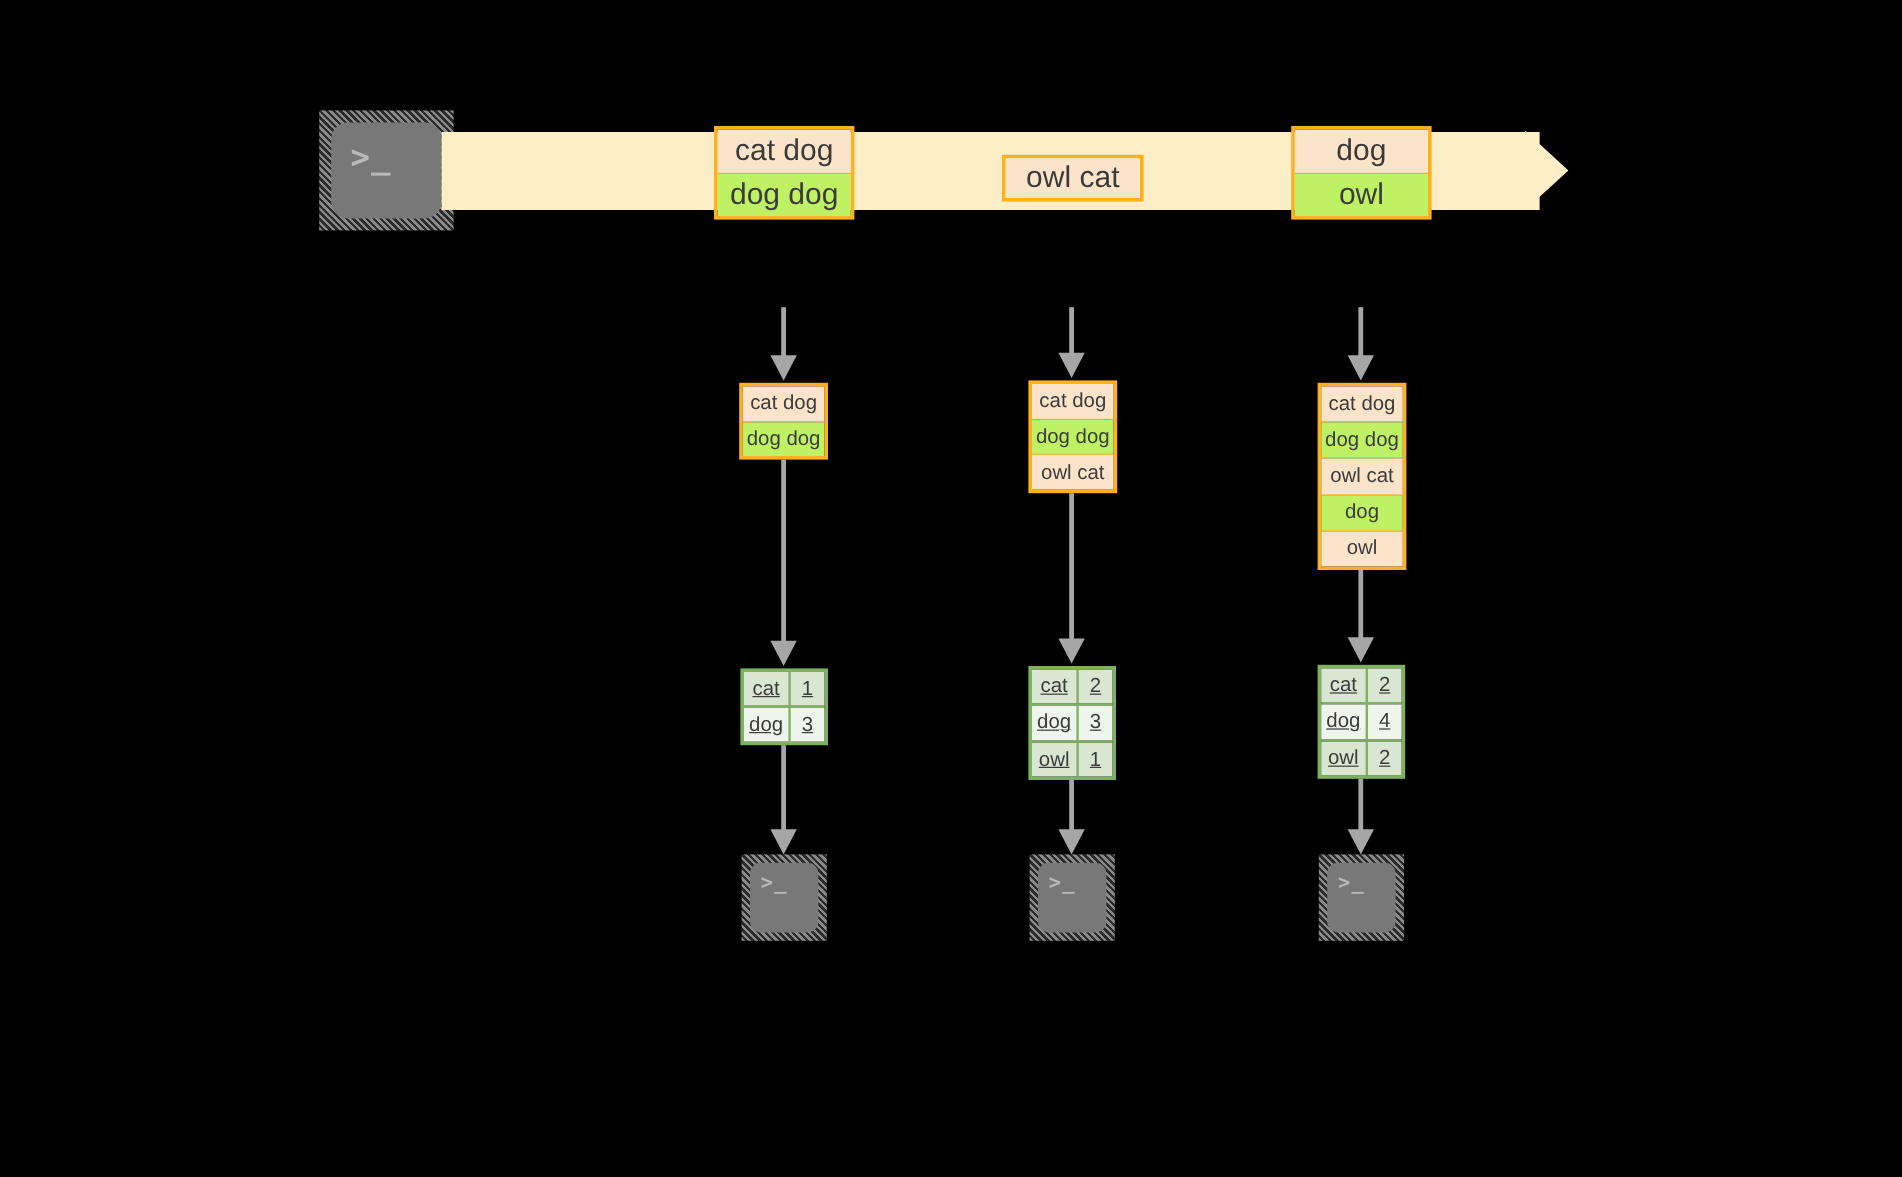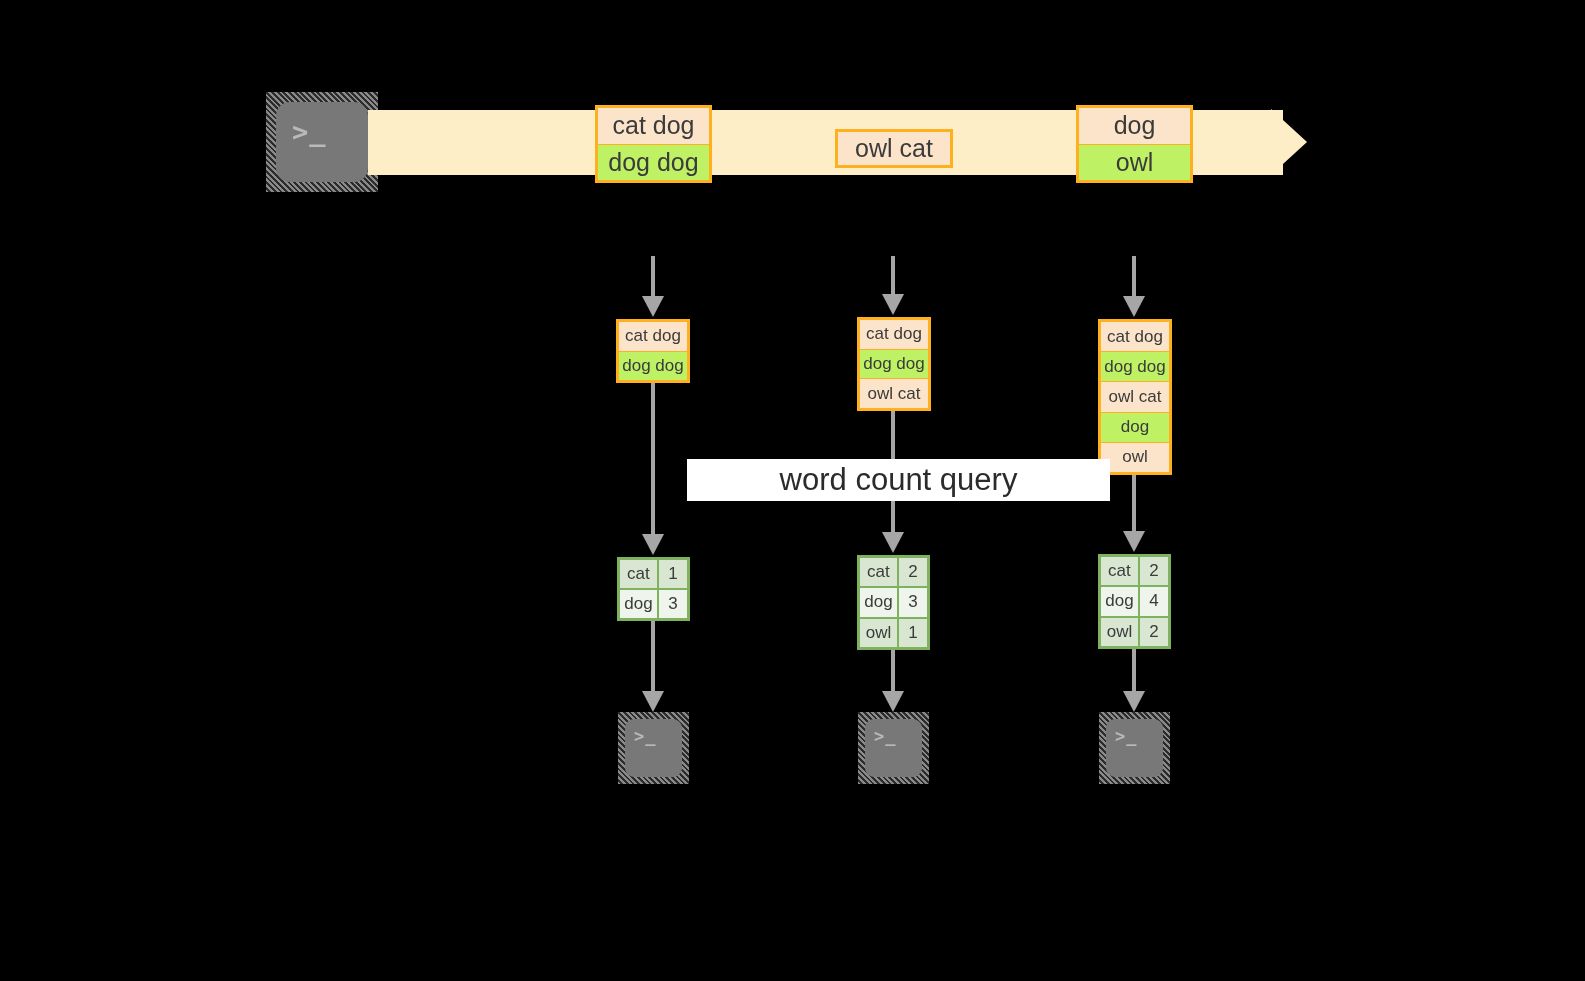--- a/index.html
+++ b/index.html
@@ -96,20 +96,21 @@
     border-bottom: 2px solid #7fb25f;
   }
   .tbl .trow:last-child { border-bottom: none; }
   .tbl .cell {
     display: flex;
     align-items: center;
     justify-content: center;
     font-size: 17px;
     color: #3b3b3b;
     white-space: nowrap;
+    text-decoration: underline;
   }
   .tbl .cell.k { flex: 0 0 58%; border-right: 2px solid #7fb25f; }
   .tbl .cell.v { flex: 1 1 auto; }
   .tbl .trow.shade-a .cell { background: #d9e7d2; }
   .tbl .trow.shade-b .cell { background: #eff5ec; }
 
   
   .conn-line {
     position: absolute;
     width: 4px;
@@ -265,17 +266,14 @@
   </div>
 
   <div class="conn-line" style="left:1132px; top:649px; width:4px; height:44px;"></div>
   <div class="conn-head" style="left:1123px; top:691px;"></div>
 
   <div class="term small" style="left:1099px; top:712px; width:71px; height:72px;">
     <div class="inner"></div>
     <div class="glyph">&gt;_</div>
   </div>
 
-  <div class="label-band" style="left:687px; top:459px; width:423px; height:42px;">
-    <span class="txt">word count query</span>
-  </div>
 
 </div>
 
 </body></html>

